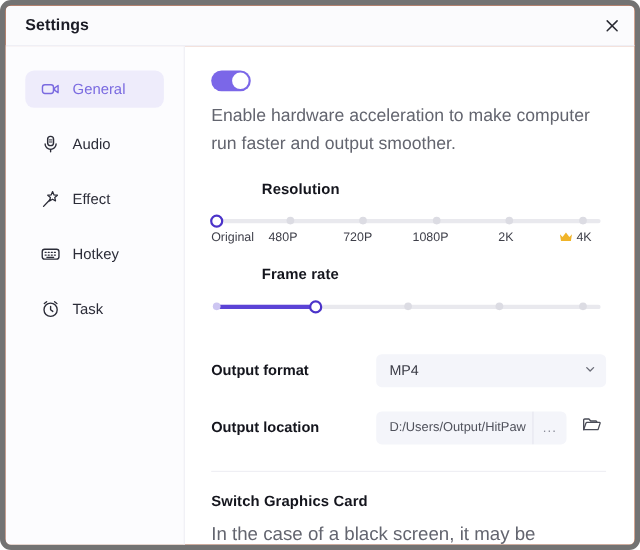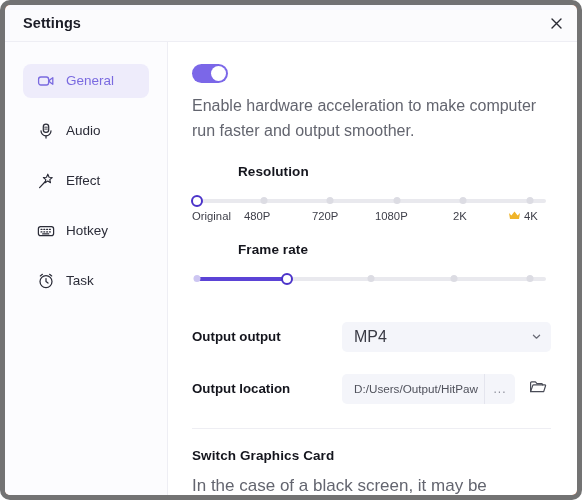--- a/index.html
+++ b/index.html
@@ -233,21 +233,21 @@
     max-width: 210px;
     height: 30px;
     background: #f4f5fa;
     border-radius: 5px;
     display: flex;
     align-items: center;
     justify-content: space-between;
     padding: 0 9px 0 12px;
     box-sizing: border-box;
     cursor: pointer;
-    font-size: 16px;
+    font-size: 13px;
     color: #3a3b45;
   }
   .path-box {
     flex: 1;
     max-width: 177px;
     height: 30px;
     background: #f4f5fa;
     border-radius: 5px;
     display: flex;
     align-items: center;
@@ -429,21 +429,21 @@
           <div class="track-fill" style="width:90px"></div>
           <div class="dot filled" style="left:5px"></div>
           <div class="dot" style="left:179px"></div>
           <div class="dot" style="left:262px"></div>
           <div class="dot" style="left:338px"></div>
           <div class="thumb" style="left:95px"></div>
         </div>
       </div>
 
       <div class="field-row">
-        <div class="field-label">Output output</div>
+        <div class="field-label">Output format</div>
         <div class="select-box">
           <span>MP4</span>
           <span>
             <svg width="11" height="11" viewBox="0 0 11 11">
               <path d="M2.4 4.2 L5.5 7.2 L8.6 4.2" fill="none" stroke="#6b6d78" stroke-width="1.25" stroke-linecap="round" stroke-linejoin="round"></path>
             </svg>
           </span>
         </div>
       </div>
 

